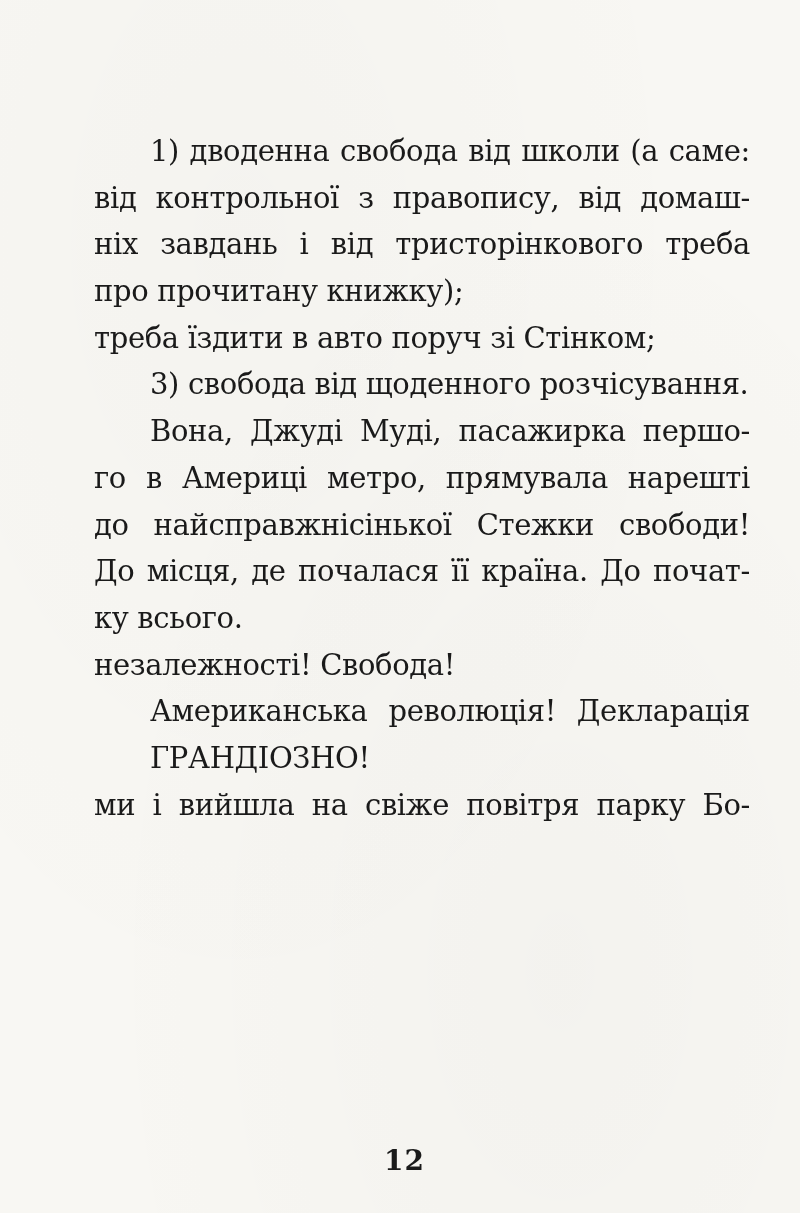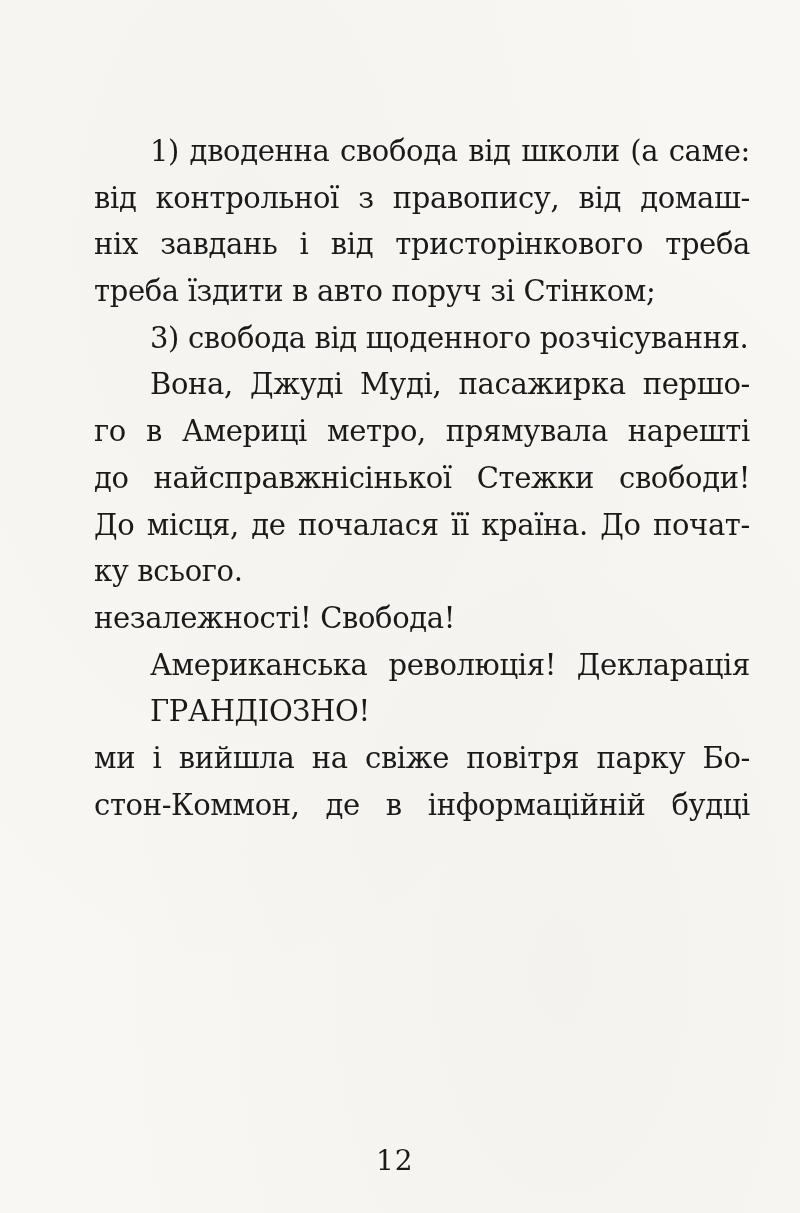--- a/index.html
+++ b/index.html
@@ -36,42 +36,42 @@
       line-height: 46.7px;
       white-space: nowrap;
       letter-spacing: -0.35px;
       text-align: justify;
       text-align-last: justify;
     }
     .line.indent { padding-left: 56px; }
     .line.last { text-align-last: left; }
     .page-number {
       position: absolute;
-      left: 376px;
+      left: 384px;
       top: 1144px;
       font-size: 28px;
-      font-weight: normal;
+      font-weight: bold;
       letter-spacing: 1px;
     }
   </style>
 </head>
 <body>
 
 <div class="page">
   <div class="text-block">
     <div class="line indent">1) дводенна свобода від школи (а саме:</div>
     <div class="line">від контрольної з правопису, від домаш-</div>
     <div class="line">ніх завдань і від тристорінкового треба</div>
+    <div class="line last">про прочитану книжку);</div>
     <div class="line last">треба їздити в авто поруч зі Стінком;</div>
     <div class="line indent last">3) свобода від щоденного розчісування.</div>
     <div class="line indent">Вона, Джуді Муді, пасажирка першо-</div>
     <div class="line">го в Америці метро, прямувала нарешті</div>
     <div class="line">до найсправжнісінької Стежки свободи!</div>
     <div class="line">До місця, де почалася її країна. До почат-</div>
     <div class="line last">ку всього.</div>
     <div class="line last">незалежності! Свобода!</div>
     <div class="line indent">Американська революція! Декларація</div>
     <div class="line indent last">ГРАНДІОЗНО!</div>
     <div class="line">ми і вийшла на свіже повітря парку Бо-</div>
-    <div class="line">стон-Коммон, де в інформаційній будці</div>
   </div>
   <div class="page-number">12</div>
 </div>
 
 </body></html>

